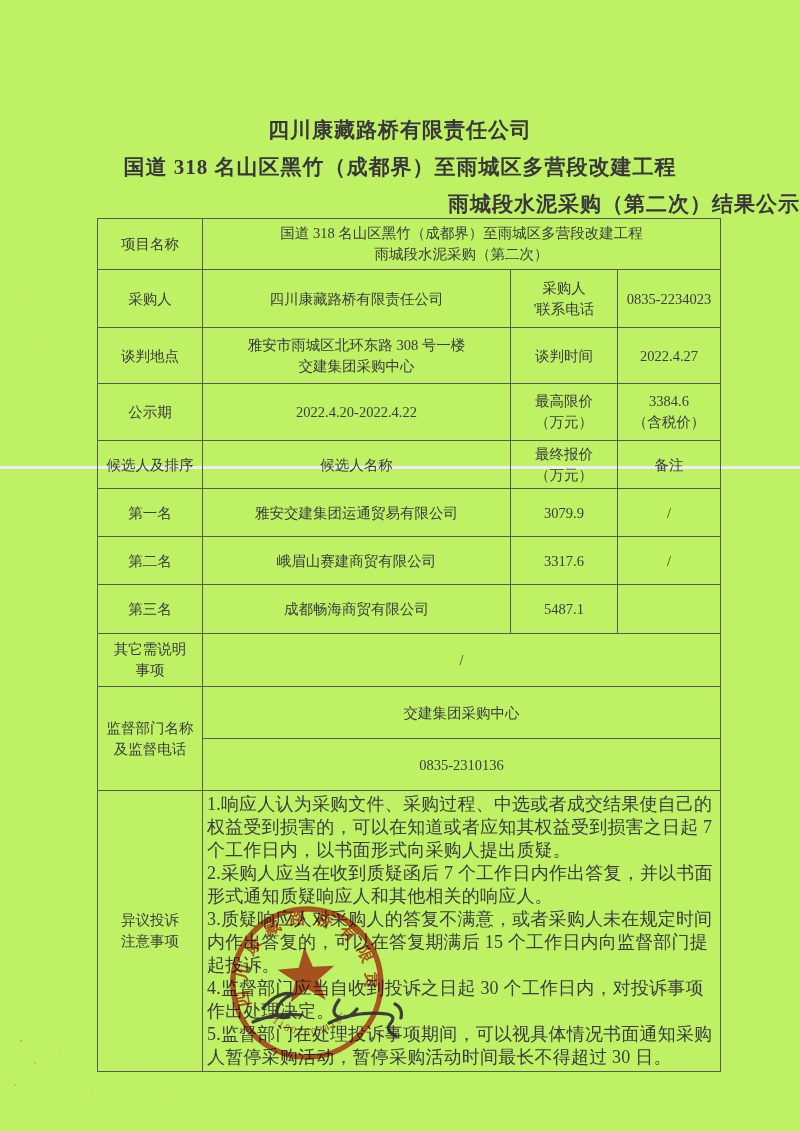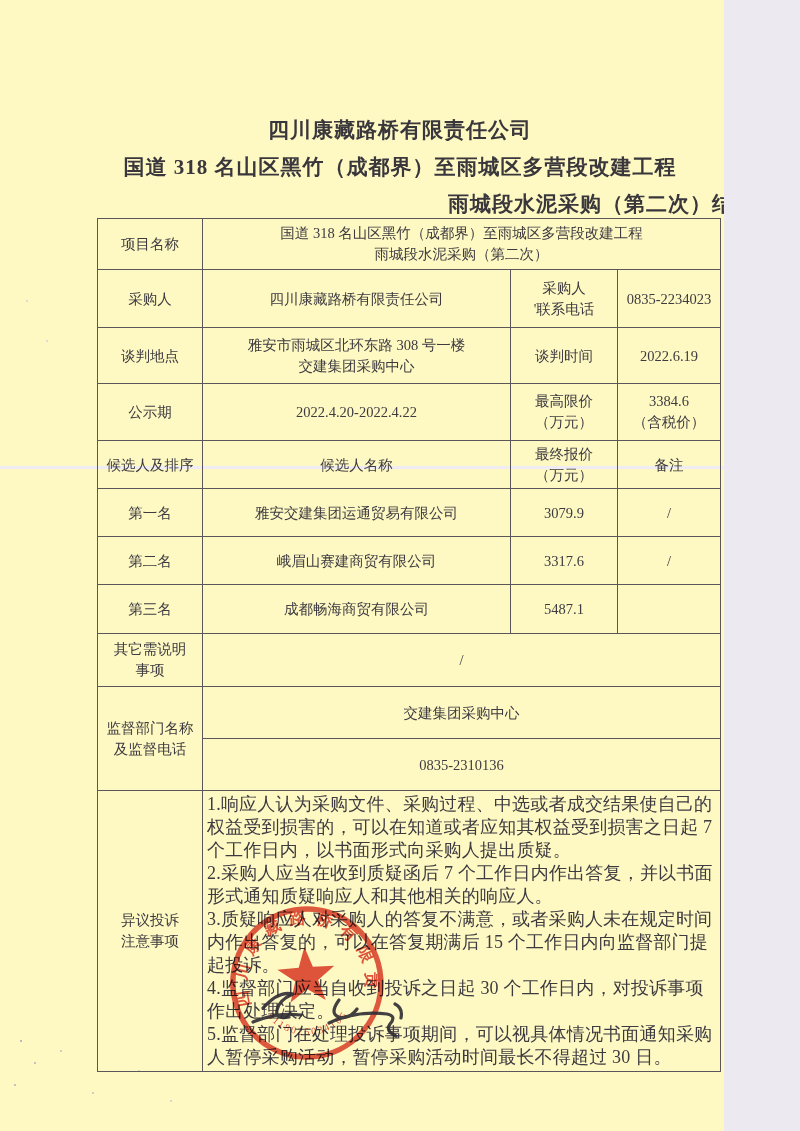--- a/index.html
+++ b/index.html
@@ -3,22 +3,22 @@
 <meta charset="utf-8">
 <style>
   html,body{margin:0;padding:0;}
   body{
     width:800px;height:1131px;
     background:#eceaf0;
     font-family:"Liberation Serif","DejaVu Serif",serif;
     position:relative;
   }
   .page{
-    position:absolute;left:0;top:0;width:724px;height:1131px;
-    background:#fef9c3;
+    position:absolute;left:0;top:0;width:800px;height:1131px;
+    background:#bef264;
     overflow:hidden;
     color:#3d3a40;
   }
   
   .scan-band{position:absolute;left:0;top:466px;width:800px;height:3px;background:#efecf3;}
   .speckles{position:absolute;left:20px;top:1040px;width:2px;height:2px;background:#a9a1ae;border-radius:50%;
     box-shadow:14px 22px 0 #b5adbb, -6px 44px 0 #b5adbb, 40px 10px 0 #c3bcc8, 72px 52px 0 #c3bcc8,
                118px 30px 0 #cfc8d4, 6px -740px 0 #d6cfdb, 26px -700px 0 #d6cfdb, 150px 60px 0 #cfc8d4;}
   
   .title{
@@ -103,21 +103,21 @@
         </td>
         <td>0835-2234023</td>
       </tr>
       <tr class="r3">
         <td>谈判地点</td>
         <td class="two-line">
           <div>雅安市雨城区北环东路 308 号一楼</div>
           <div>交建集团采购中心</div>
         </td>
         <td>谈判时间</td>
-        <td>2022.6.19</td>
+        <td>2022.4.27</td>
       </tr>
       <tr class="r4">
         <td>公示期</td>
         <td>2022.4.20-2022.4.22</td>
         <td class="two-line">
           <div>最高限价</div>
           <div>（万元）</div>
         </td>
         <td class="two-line">
           <div>3384.6</div>

